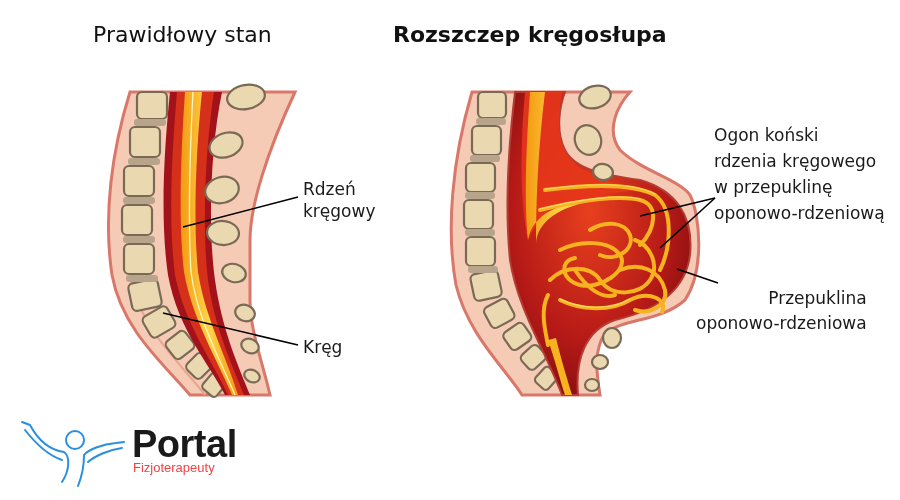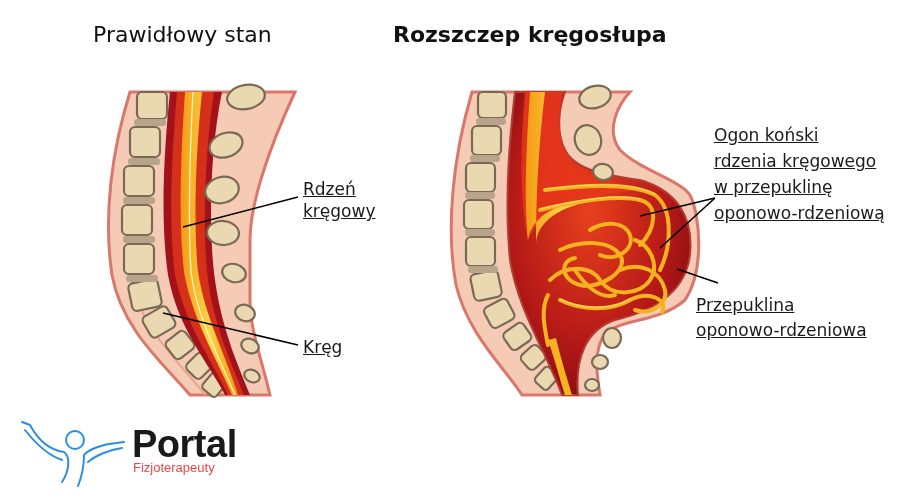--- a/index.html
+++ b/index.html
@@ -1,21 +1,21 @@
 <!DOCTYPE html>
 <html><head>
   <meta charset="utf-8">
   <style>
     html, body { margin: 0; padding: 0; background: #ffffff; }
     body { width: 900px; height: 500px; position: relative; overflow: hidden;
            font-family: "DejaVu Sans", "Liberation Sans", sans-serif; color: #111; }
     .title { position: absolute; top: 22px; font-size: 22px; white-space: nowrap; letter-spacing: 0px; }
     .title.left { left: 93px; font-weight: normal; }
     .title.right { left: 393px; font-weight: bold; }
-    .label { position: absolute; font-size: 17px; line-height: 22px; white-space: nowrap; color: #1a1a1a; text-decoration: underline; }
+    .label { position: absolute; font-size: 17px; line-height: 22px; white-space: nowrap; color: #1a1a1a; }
     svg.art { position: absolute; left: 0; top: 0; }
     .logo-title { position: absolute; left: 132px; top: 423px; font-family: "Liberation Sans", sans-serif;
                   font-weight: bold; font-size: 38px; color: #1a1a1a; letter-spacing: -0.5px; }
     .logo-sub { position: absolute; left: 133px; top: 460px; font-family: "Liberation Sans", sans-serif;
                 font-size: 13px; color: #ef4444; }
   </style>
 </head>
 <body>
 
 <div class="title left">Prawidłowy stan</div>
@@ -171,19 +171,19 @@
   <div>kręgowy</div>
 </div>
 <div class="label" style="left:303px; top:336px;">Kręg</div>
 
 <div class="label" style="left:714px; top:122px; line-height:26px;">
   <div>Ogon koński</div>
   <div>rdzenia kręgowego</div>
   <div>w przepuklinę</div>
   <div>oponowo-rdzeniową</div>
 </div>
-<div class="label" style="left:696px; top:293px; line-height:25px;">
+<div class="label" style="left:696px; top:286px; line-height:25px;text-align:right;">
   <div>Przepuklina</div>
   <div>oponowo-rdzeniowa</div>
 </div>
 
 <div class="logo-title">Portal</div>
 <div class="logo-sub">Fizjoterapeuty</div>
 
 </body></html>

